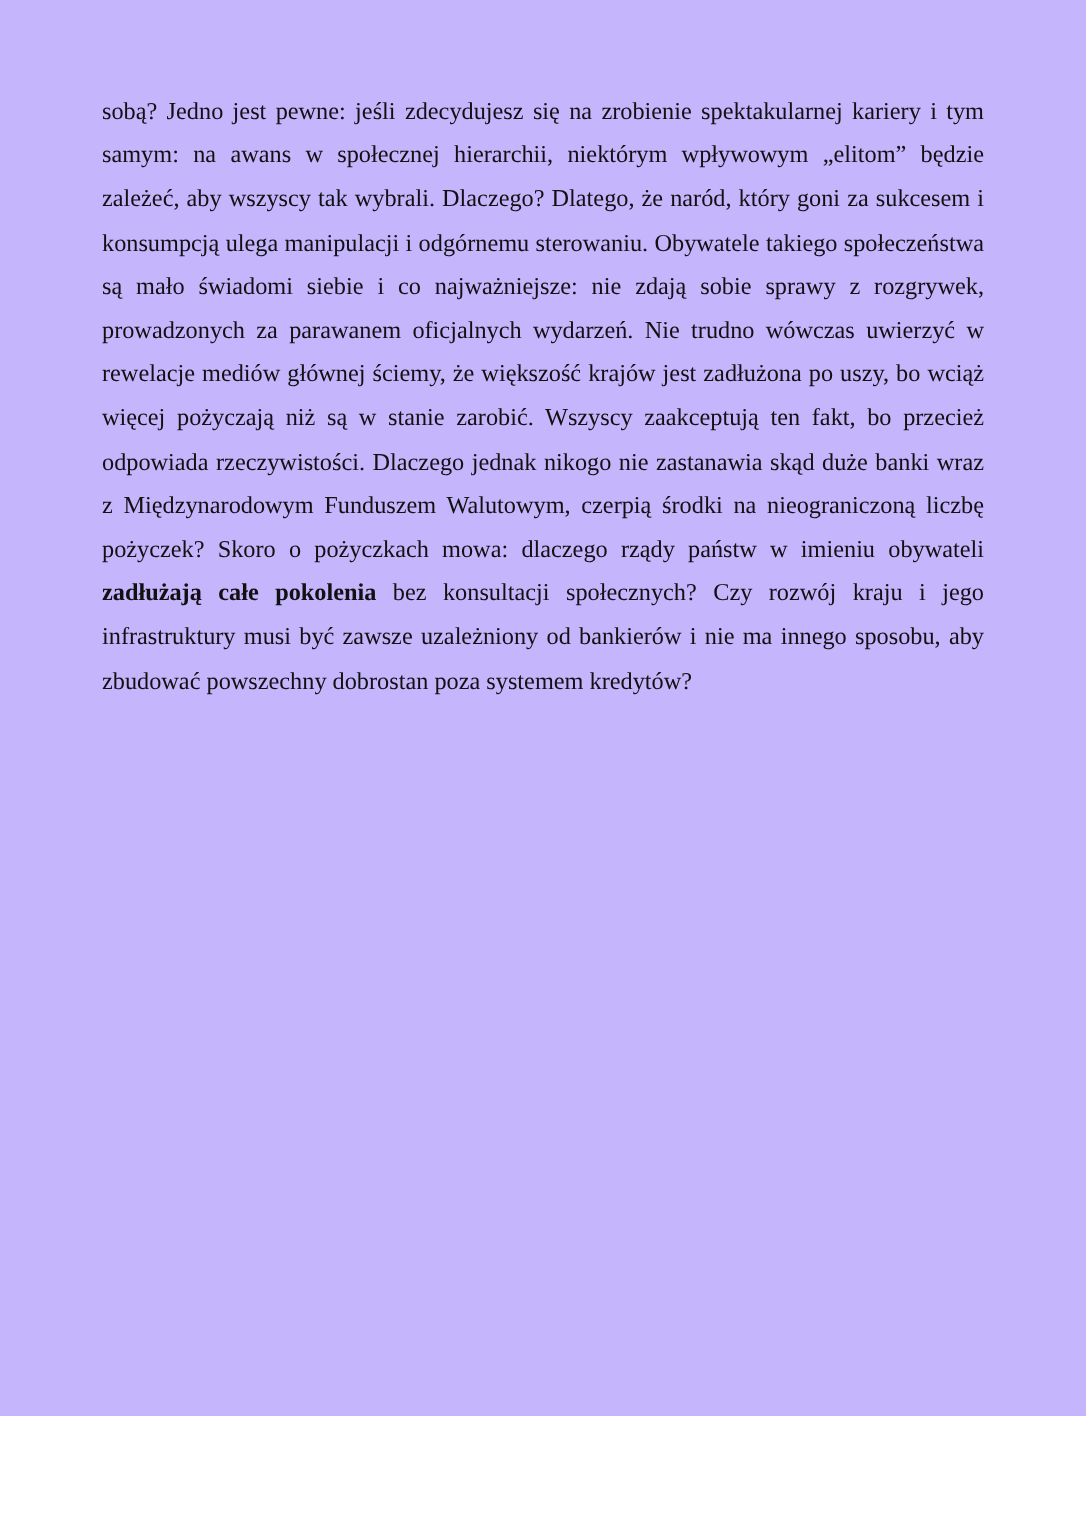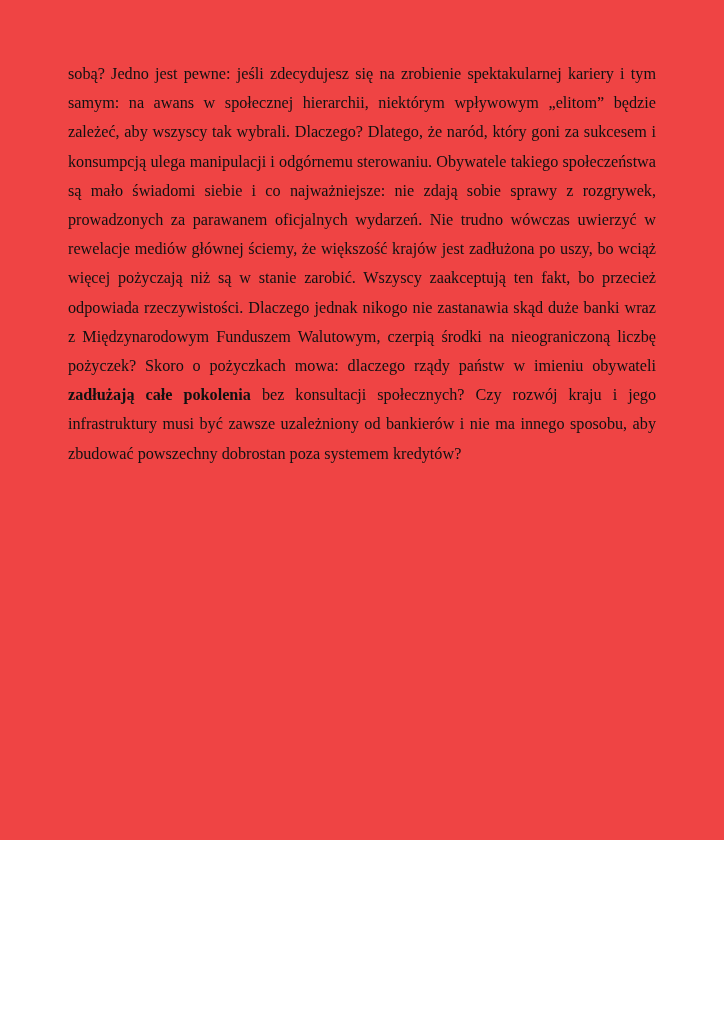--- a/index.html
+++ b/index.html
@@ -4,22 +4,22 @@
 <style>
   html, body {
     margin: 0;
     padding: 0;
     background: #ffffff;
   }
 
   .page {
     position: relative;
     width: 724px;
-    height: 840px;
-    background: #ef4444;
+    height: 944px;
+    background: #c4b5fd;
     overflow: hidden;
     box-sizing: border-box;
   }
 
   .text-block {
     position: absolute;
     left: 68px;
     top: 60px;
     width: 588px;
   }

